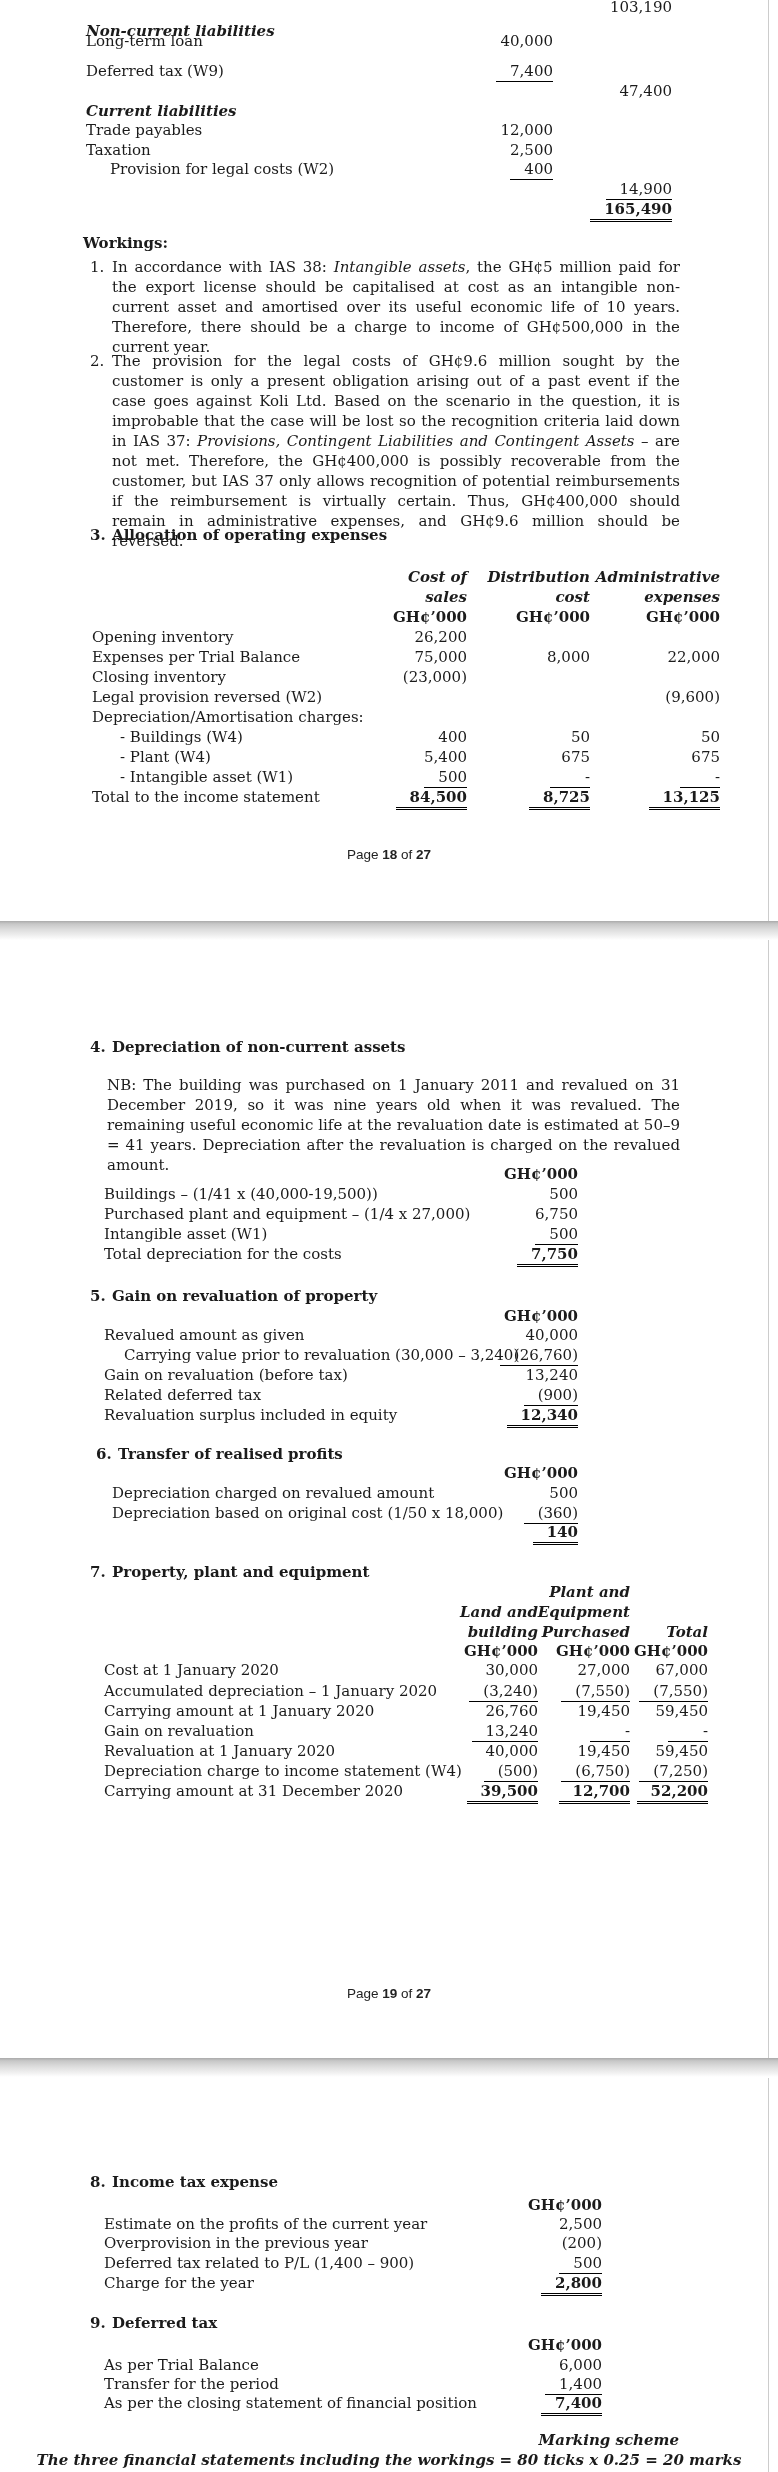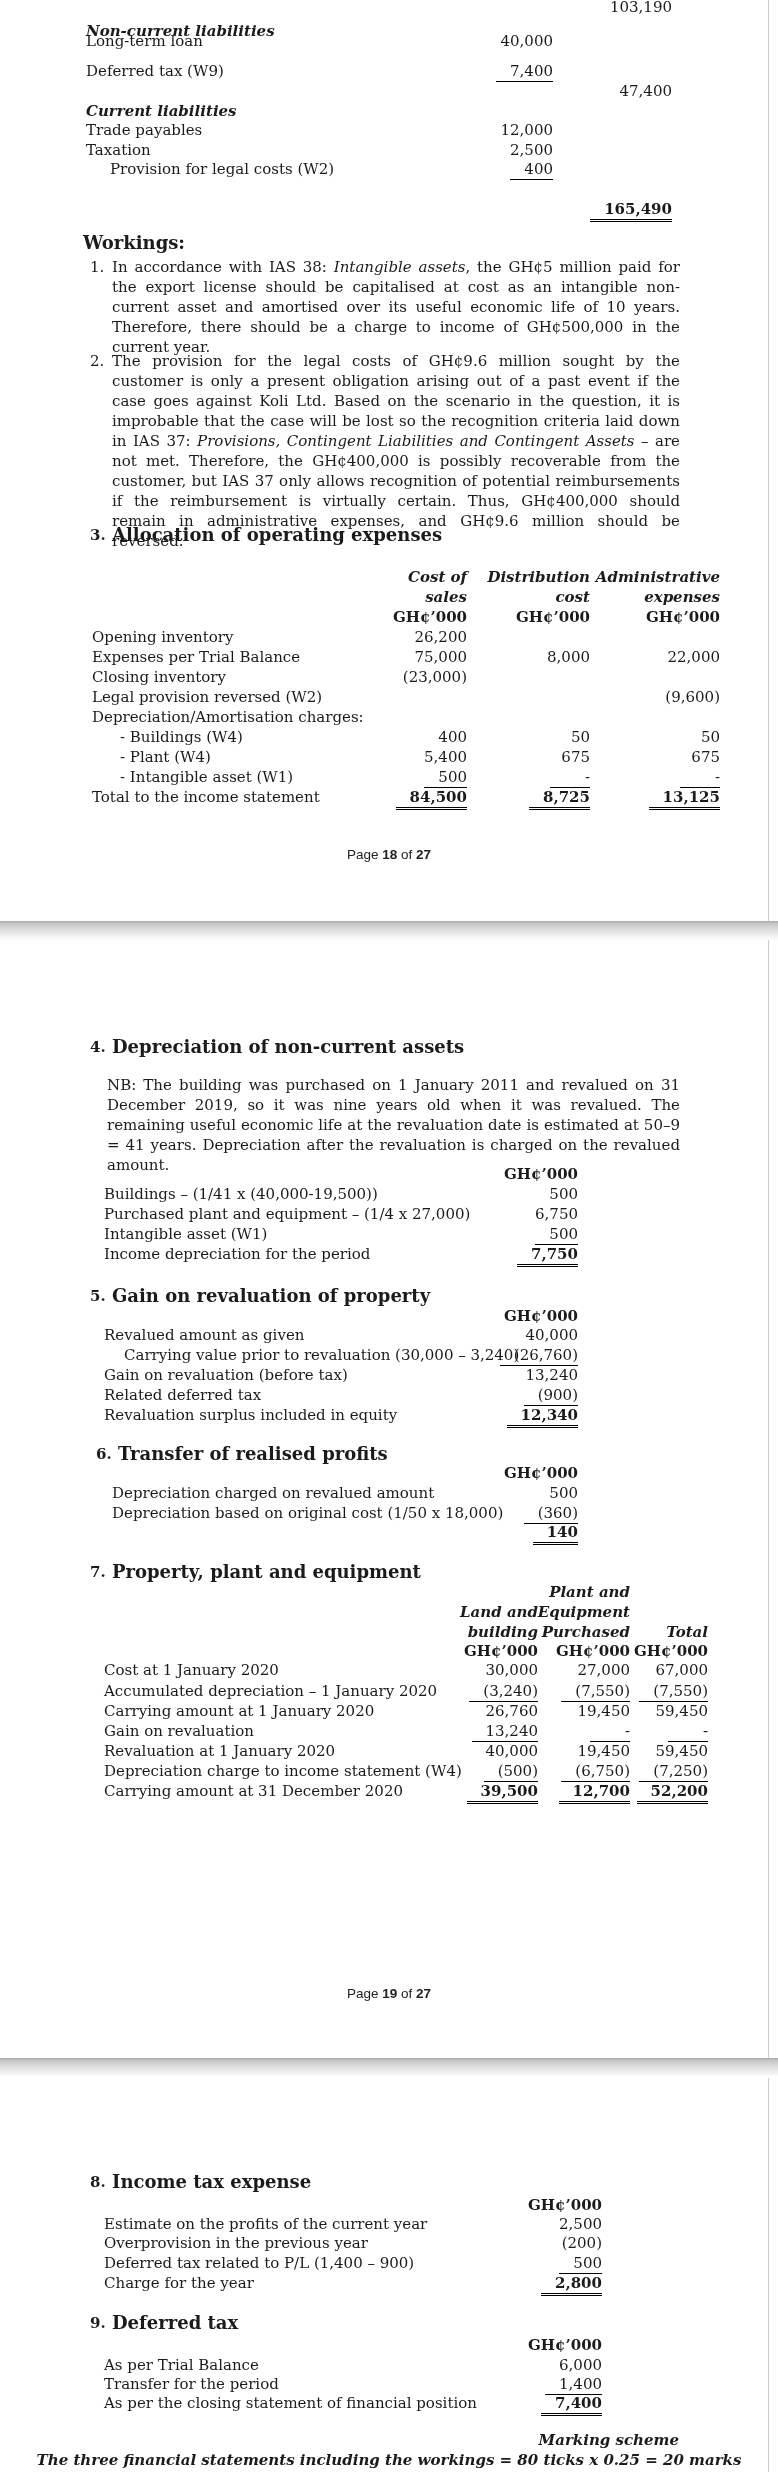--- a/index.html
+++ b/index.html
@@ -20,21 +20,21 @@
   .unit{font-weight:bold;padding-left:0;}
   .dash{min-width:26px;}
   
   .t1 .c1{right:225px;} .t1 .c2{right:106px;}
   .t3 .c1{right:311px;} .t3 .c2{right:188px;} .t3 .c3{right:58px;}
   .t2 .c1{right:200px;}
   .t7 .c1{right:240px;} .t7 .c2{right:148px;} .t7 .c3{right:70px;}
   .t8 .c1{right:176px;}
   .para{position:absolute;left:112px;width:568px;text-align:justify;font-size:15px;line-height:20px;}
   .pnum{position:absolute;left:90px;font-size:15px;line-height:20px;}
-  .head{position:absolute;font-weight:bold;font-size:18px;line-height:20px;white-space:nowrap;}
+  .head{position:absolute;font-weight:bold;font-size:15px;line-height:20px;white-space:nowrap;}
   .footer{position:absolute;left:0;width:778px;text-align:center;
           font-family:"Liberation Sans","DejaVu Sans",sans-serif;font-size:13.5px;line-height:20px;color:#222;}
   .mkright{position:absolute;right:99px;font-size:15px;line-height:20px;font-weight:bold;font-style:italic;white-space:nowrap;text-align:center;}
   .mkcenter{position:absolute;left:0;width:778px;text-align:center;font-size:15px;line-height:20px;
             font-weight:bold;font-style:italic;white-space:nowrap;}
 </style>
 </head>
 <body>
 
 <div id="canvas">
@@ -69,20 +69,23 @@
       <span class="num c1">12,000</span>
     </div>
     <div class="row t1" style="top:140px;">
       <span class="lbl" style="left:86px;">Taxation</span>
       <span class="num c1">2,500</span>
     </div>
     <div class="row t1" style="top:159px;">
       <span class="lbl" style="left:86px;margin-left:24px;">Provision for legal costs (W2)</span>
       <span class="num c1 u">400</span>
     </div>
+    <div class="row t1" style="top:179px;">
+      <span class="num c2 u">14,900</span>
+    </div>
     <div class="row t1" style="top:199px;">
       <span class="num c2 uu">165,490</span>
     </div>
 
     <div class="head" style="top:233px;left:83px;">Workings:</div>
 
     <div class="pnum" style="top:257px;">1.</div>
     <div class="para" style="top:257px;"><span>In accordance with IAS 38: </span><span class="i" style="font-style:italic;">Intangible assets</span><span>, the GH¢5 million paid for the export license should be capitalised at cost as an intangible non-current asset and amortised over its useful economic life of 10 years. Therefore, there should be a charge to income of GH¢500,000 in the current year.</span></div>
 
     <div class="pnum" style="top:351px;">2.</div>
@@ -175,21 +178,21 @@
     </div>
     <div class="row t2" style="top:264px;">
       <span class="lbl" style="left:104px;">Purchased plant and equipment – (1/4 x 27,000)</span>
       <span class="num c1">6,750</span>
     </div>
     <div class="row t2" style="top:284px;">
       <span class="lbl" style="left:104px;">Intangible asset (W1)</span>
       <span class="num c1 u">500</span>
     </div>
     <div class="row t2" style="top:304px;">
-      <span class="lbl" style="left:104px;">Income depreciation for the period</span>
+      <span class="lbl" style="left:104px;">Total depreciation for the costs</span>
       <span class="num c1 uu">7,750</span>
     </div>
 
     <div class="pnum b" style="top:346px;">5.</div>
     <div class="head" style="top:346px;left:112px;">Gain on revaluation of property</div>
     <div class="row t2" style="top:366px;">
       <span class="num c1 unit">GH¢’000</span>
     </div>
     <div class="row t2" style="top:385px;">
       <span class="lbl" style="left:104px;">Revalued amount as given</span>

